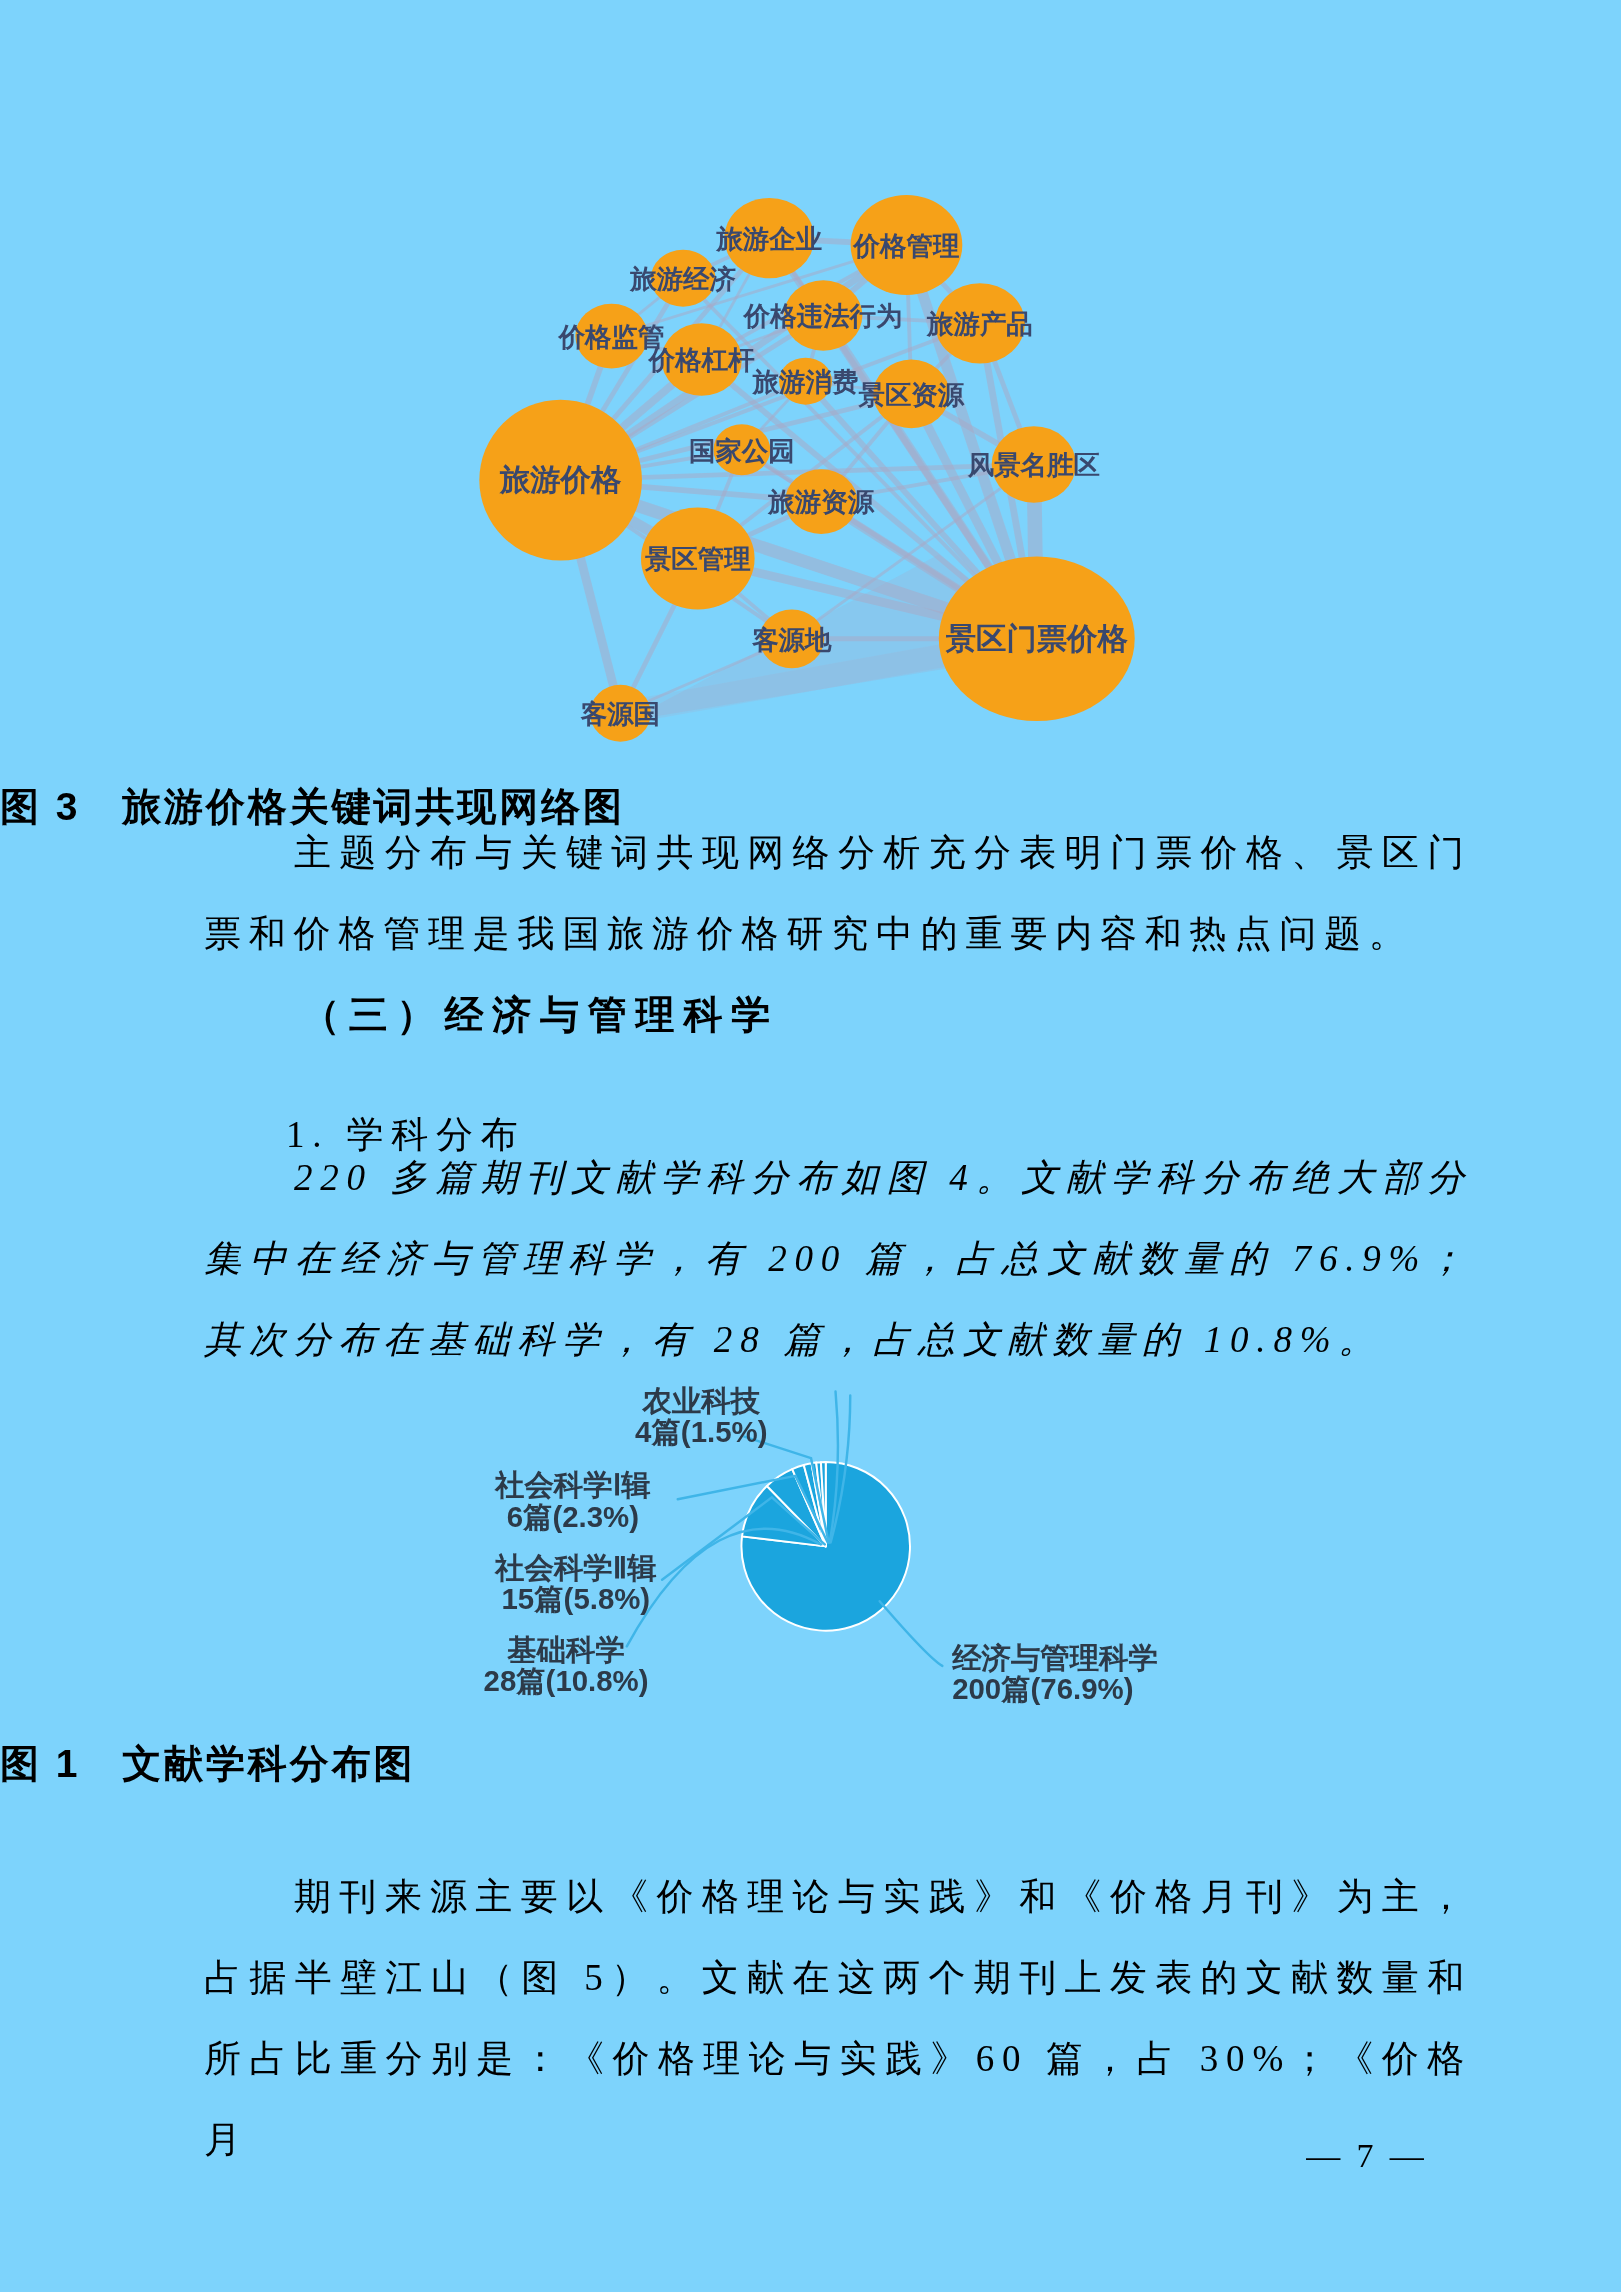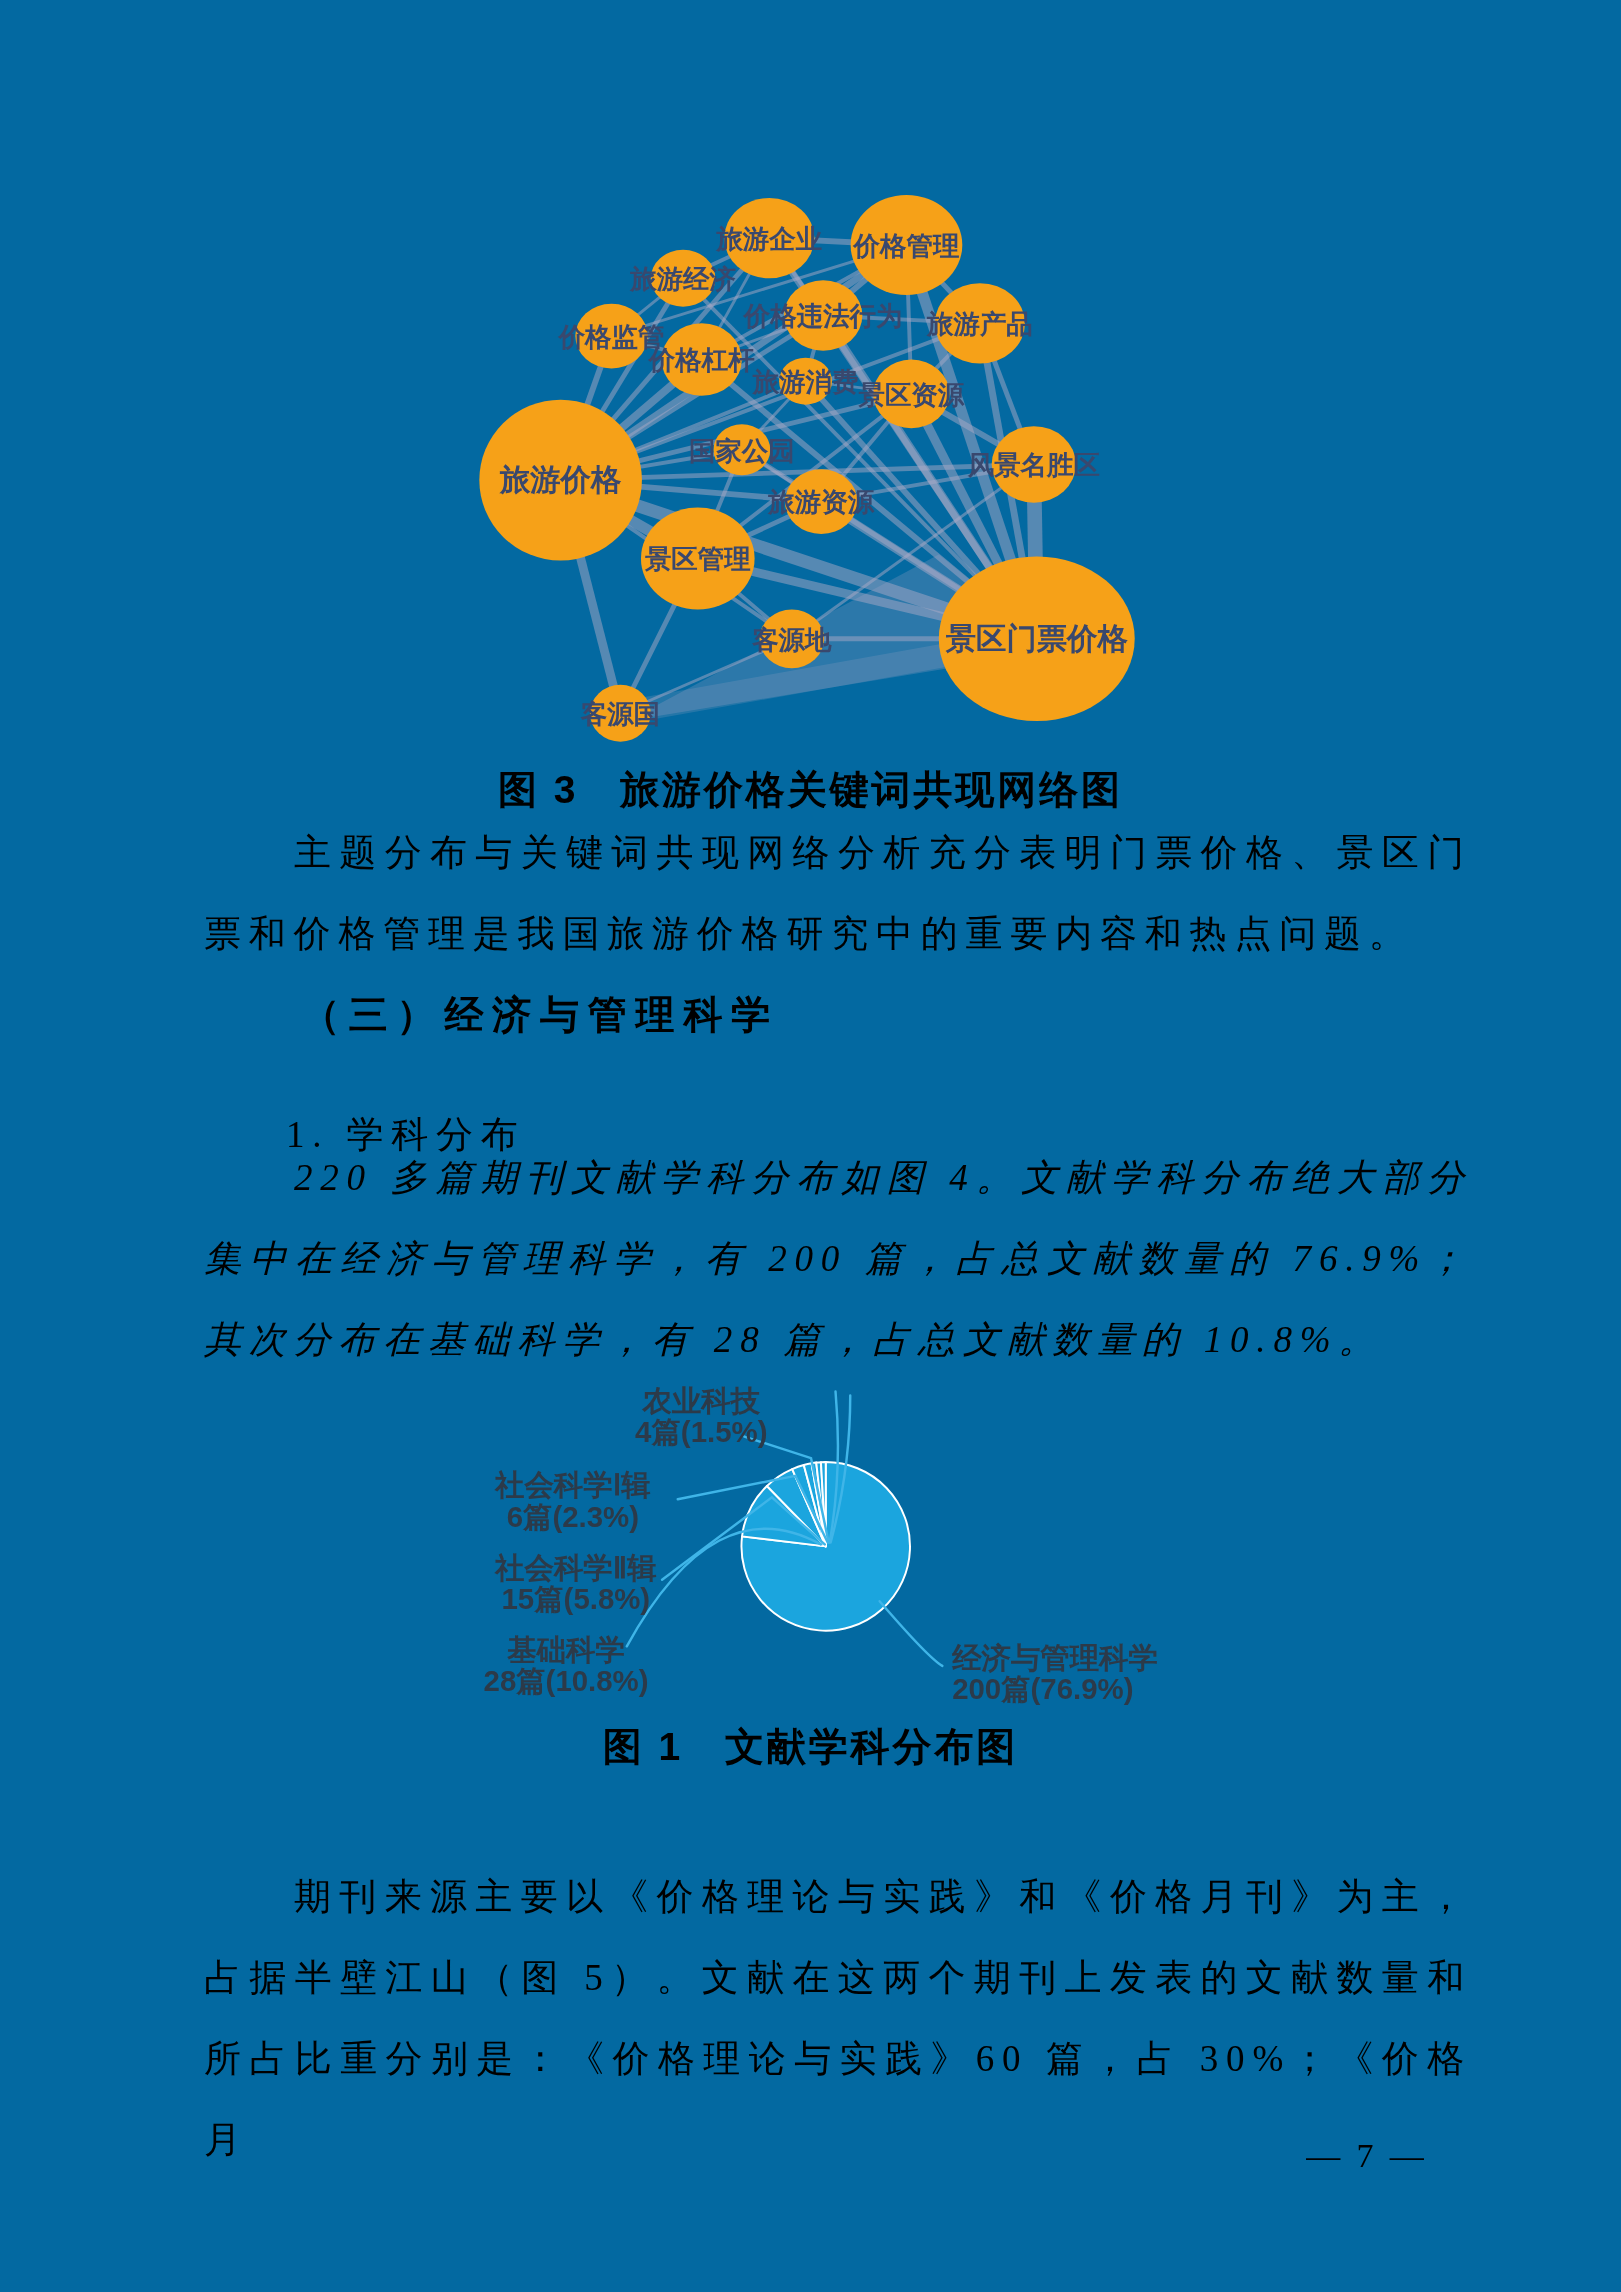--- a/index.html
+++ b/index.html
@@ -1,23 +1,23 @@
 <!DOCTYPE html>
 <html><head>
 <meta charset="utf-8">
 <style>
   html,body{margin:0;padding:0;background:#888;}
-  .page{position:relative;width:1621px;height:2293px;background:#0369a1;margin:0 auto;
+  .page{position:relative;width:1621px;height:2293px;background:#7dd3fc;margin:0 auto;
         font-family:"Liberation Serif",serif;color:#000;overflow:hidden;}
   svg text{font-family:"Liberation Sans",sans-serif;}
   .fig3{position:absolute;left:294px;top:147px;width:931px;height:627px;}
   .fig4{position:absolute;left:372px;top:1362px;width:882px;height:355px;}
-  .cap{position:absolute;left:0;width:1621px;text-align:center;
+  .cap{position:absolute;left:0;width:1621px;
        font-family:"Liberation Sans",sans-serif;font-weight:bold;font-size:39px;
-       letter-spacing:2.9px;color:#000;}
+       letter-spacing:2.9px;color:#000;margin-top:17px;}
   .cap3{top:763px;}
   .cap4{top:1720px;}
   .body{position:absolute;left:204px;width:1268px;margin:0;
         font-size:37px;line-height:81px;letter-spacing:7.8px;text-align:justify;}
   .para1{top:812px;text-indent:90px;}
   .h3{position:absolute;left:204px;top:988px;margin:0;padding-left:97px;
       font-size:39px;font-weight:bold;letter-spacing:8.8px;font-family:"Liberation Serif",serif;}
   .sub{position:absolute;left:204px;margin:0;padding-left:82px;font-size:37px;letter-spacing:7.8px;}
   .sub1{top:1094px;}
   .sub2{top:1794px;}

